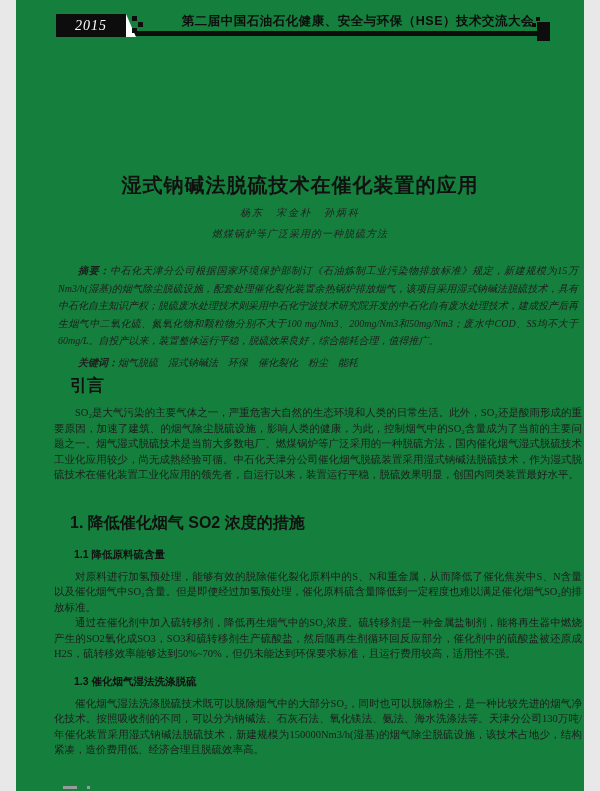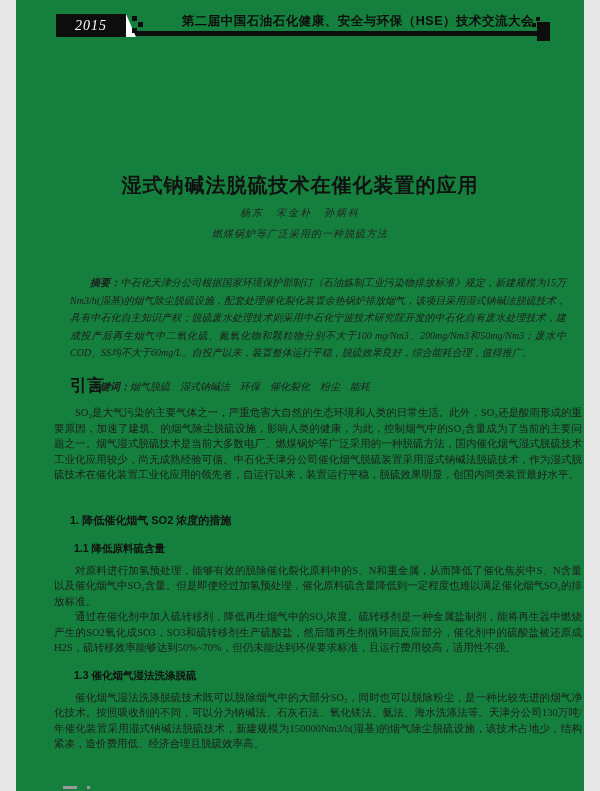--- a/index.html
+++ b/index.html
@@ -46,37 +46,37 @@
   .affiliation {
     position:absolute; top:227px; left:0; width:100%; text-align:center;
     font-size:10px; font-style:italic; letter-spacing:1px; color:#222;
   }
 
   .abstract-block {
     position:absolute; top:258px; left:38px; width:528px;
     font-size:10px; font-style:italic; line-height:17.5px;
     text-align:justify; color:#1d1d1d;
   }
-  .abstract-block p { margin:16px; text-indent:2em; }
+  .abstract-block p { margin:4px; text-indent:2em; }
   .abstract-label, .keywords-label { font-weight:bold; }
   .keywords-line { margin-top:1px !important; }
 
   
   .body-text { position:absolute; top:374px; left:38px; width:528px; }
   .h-intro {
     font-family:"Liberation Sans", sans-serif; font-weight:bold;
     font-size:17px; color:#111; margin:0 0 8px 16px;
   }
   .para {
     margin:0; font-size:10.5px; line-height:15.5px; text-align:justify;
     text-indent:2em; color:#1c1c1c;
   }
   .h-section {
     font-family:"Liberation Sans", sans-serif; font-weight:bold;
-    font-size:11px; color:#111; margin:30px 0 14px 16px;
+    font-size:16px; color:#111; margin:30px 0 14px 16px;
   }
   .h-sub {
     font-family:"Liberation Sans", sans-serif; font-weight:bold;
     font-size:10.5px; color:#111; margin:13px 0 7px 20px;
   }
 
   
   .footer-mark {
     position:absolute; left:47px; bottom:0px; height:5px; display:flex; gap:10px;
   }

